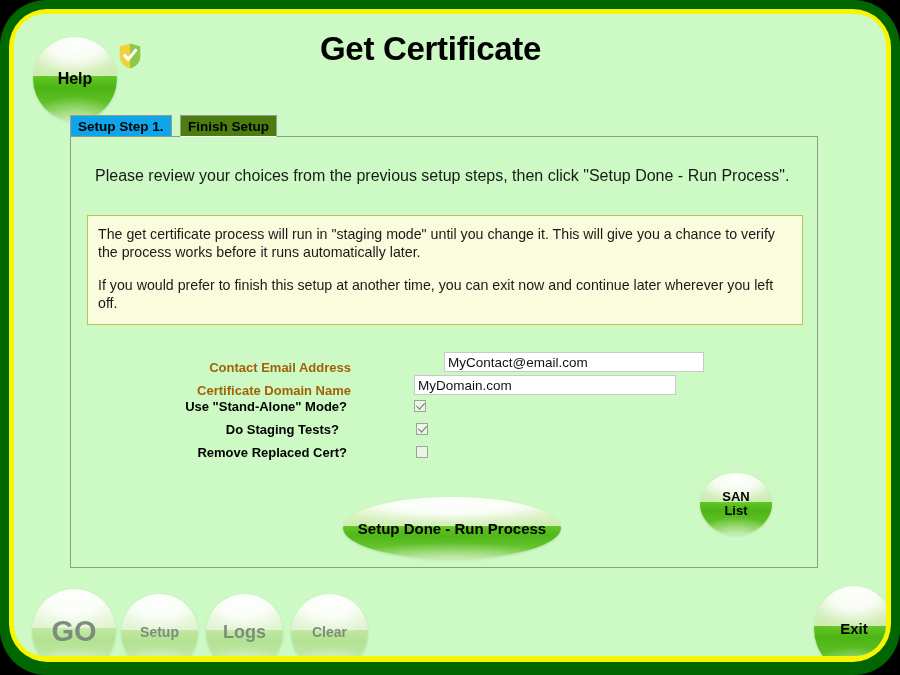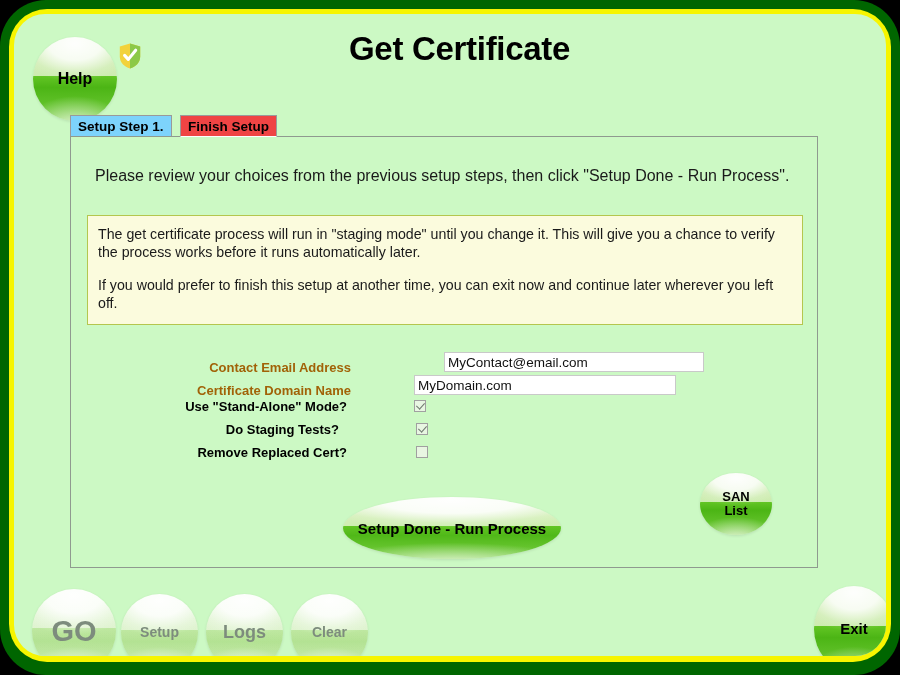--- a/index.html
+++ b/index.html
@@ -46,21 +46,20 @@
     width: 872px; height: 98px;
   }
   #page-title {
     position: absolute;
     left: 306px; top: 16px;
     font-size: 33px;
     font-weight: bold;
     color: #000000;
     letter-spacing: -0.3px;
     white-space: nowrap;
-    margin-left: 29px;
   }
 
   
   #brand-logo {
     position: absolute;
     left: 105px; top: 25px;
     height: 34px;
     display: flex;
     align-items: center;
   }
@@ -156,26 +155,26 @@
     font-weight: bold;
     color: #000000;
     display: flex;
     align-items: center;
     justify-content: center;
     padding: 0 7px;
     white-space: nowrap;
   }
   #tab-setup-step-1 {
     left: 0;
-    background: #7dd3fc;
+    background: #0ea5e9;
     border-bottom-color: #9a9a9a;
   }
   #tab-finish-setup {
     left: 110px;
-    background: #ef4444;
+    background: #4d7c0f;
     border-bottom: 1px solid #ffffff;
     z-index: 3;
   }
 
   
   #tab-panel {
     position: absolute;
     left: 56px; top: 122px;
     width: 748px; height: 432px;
     box-sizing: border-box;

